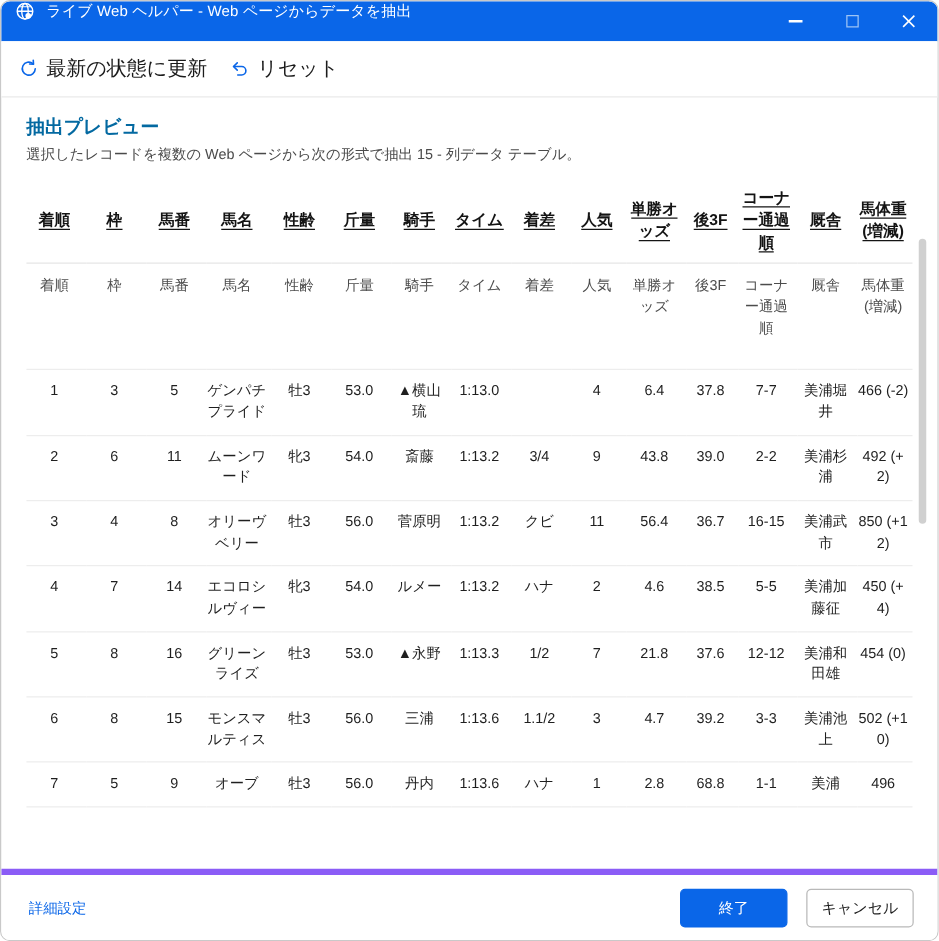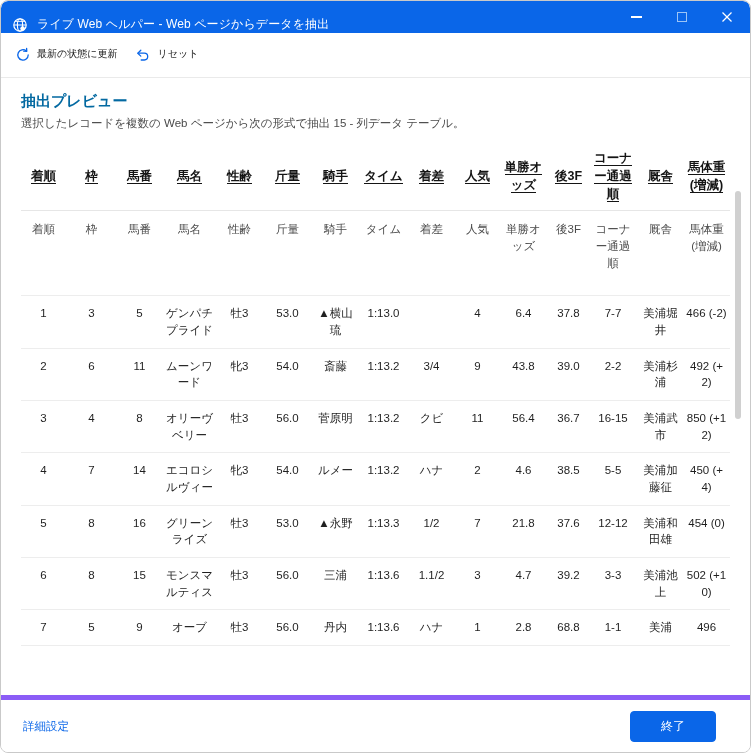--- a/index.html
+++ b/index.html
@@ -18,21 +18,21 @@
     border-radius: 8px;
     overflow: hidden;
     display: flex;
     flex-direction: column;
   }
   
   #titlebar {
     height: 32px;
     background: #0a66e8;
     display: flex;
-    align-items: flex-end;
+    align-items: flex-start;
     flex: 0 0 32px;
     color: #ffffff;
     border-top-left-radius: 7px;
     border-top-right-radius: 7px;
   }
   #titlebar .globe {
     width: 16px; height: 16px;
     margin-left: 11px; margin-right: 9px;
     flex: 0 0 16px;
   }
@@ -59,24 +59,24 @@
   #cmdbar {
     flex: 0 0 45px;
     height: 45px;
     display: flex;
     align-items: center;
     padding-left: 14px;
     background: #ffffff;
     border-bottom: 1px solid #eaeaea;
   }
   .cmd {
-    display: flex; 
+    display: flex; align-items: center;
     margin-right: 18px;
     color: #1b1b1b;
-    font-size: 10px;
+    font-size: 16px;
     cursor: default;
   }
   .cmd svg { margin-right: 6px; }
   
   #previewhdr {
     padding: 14px 0 8px 20px;
     flex: 0 0 auto;
   }
   #previewhdr .h1 {
     font-size: 15px;
@@ -442,15 +442,16 @@
 
     <div id="scrolltrack">
       <div id="scrollthumb"></div>
     </div>
   </div>
 
   <div id="footer">
     <a id="adv">詳細設定</a>
     <span class="sp"></span>
     <div class="btn primary">終了</div>
+    <div class="btn secondary">キャンセル</div>
   </div>
 
 </div>
 
 </body></html>

